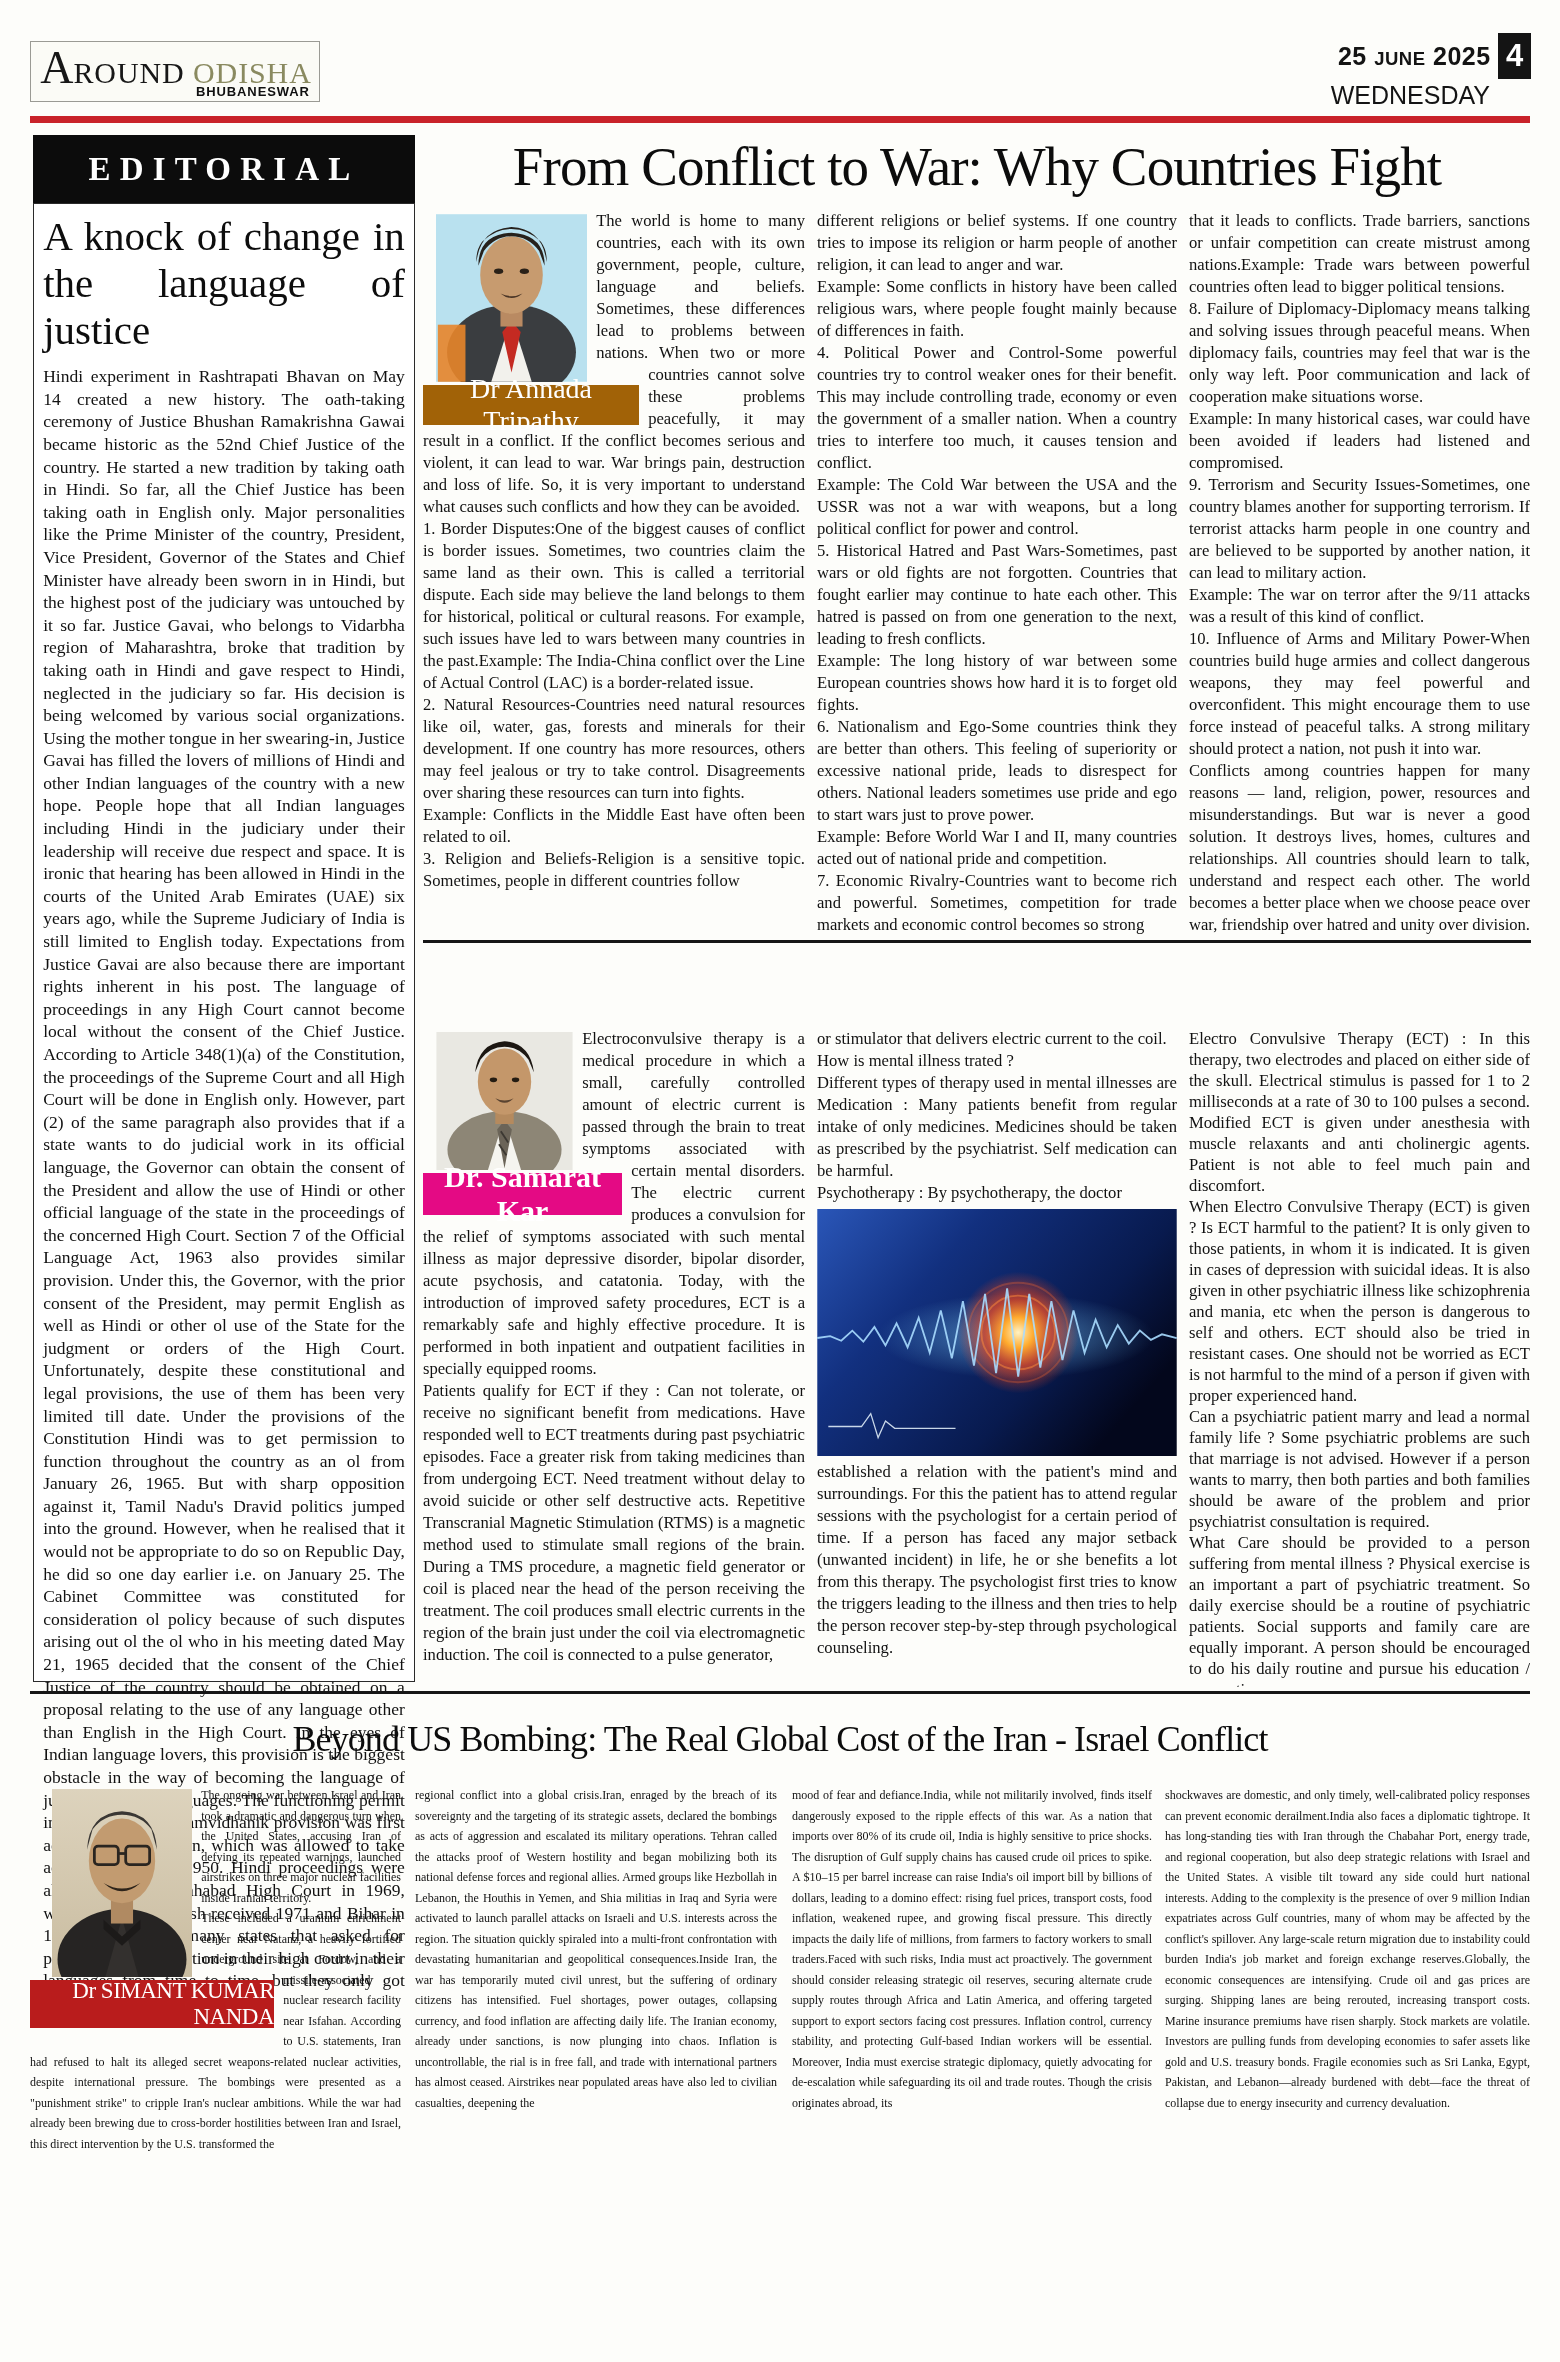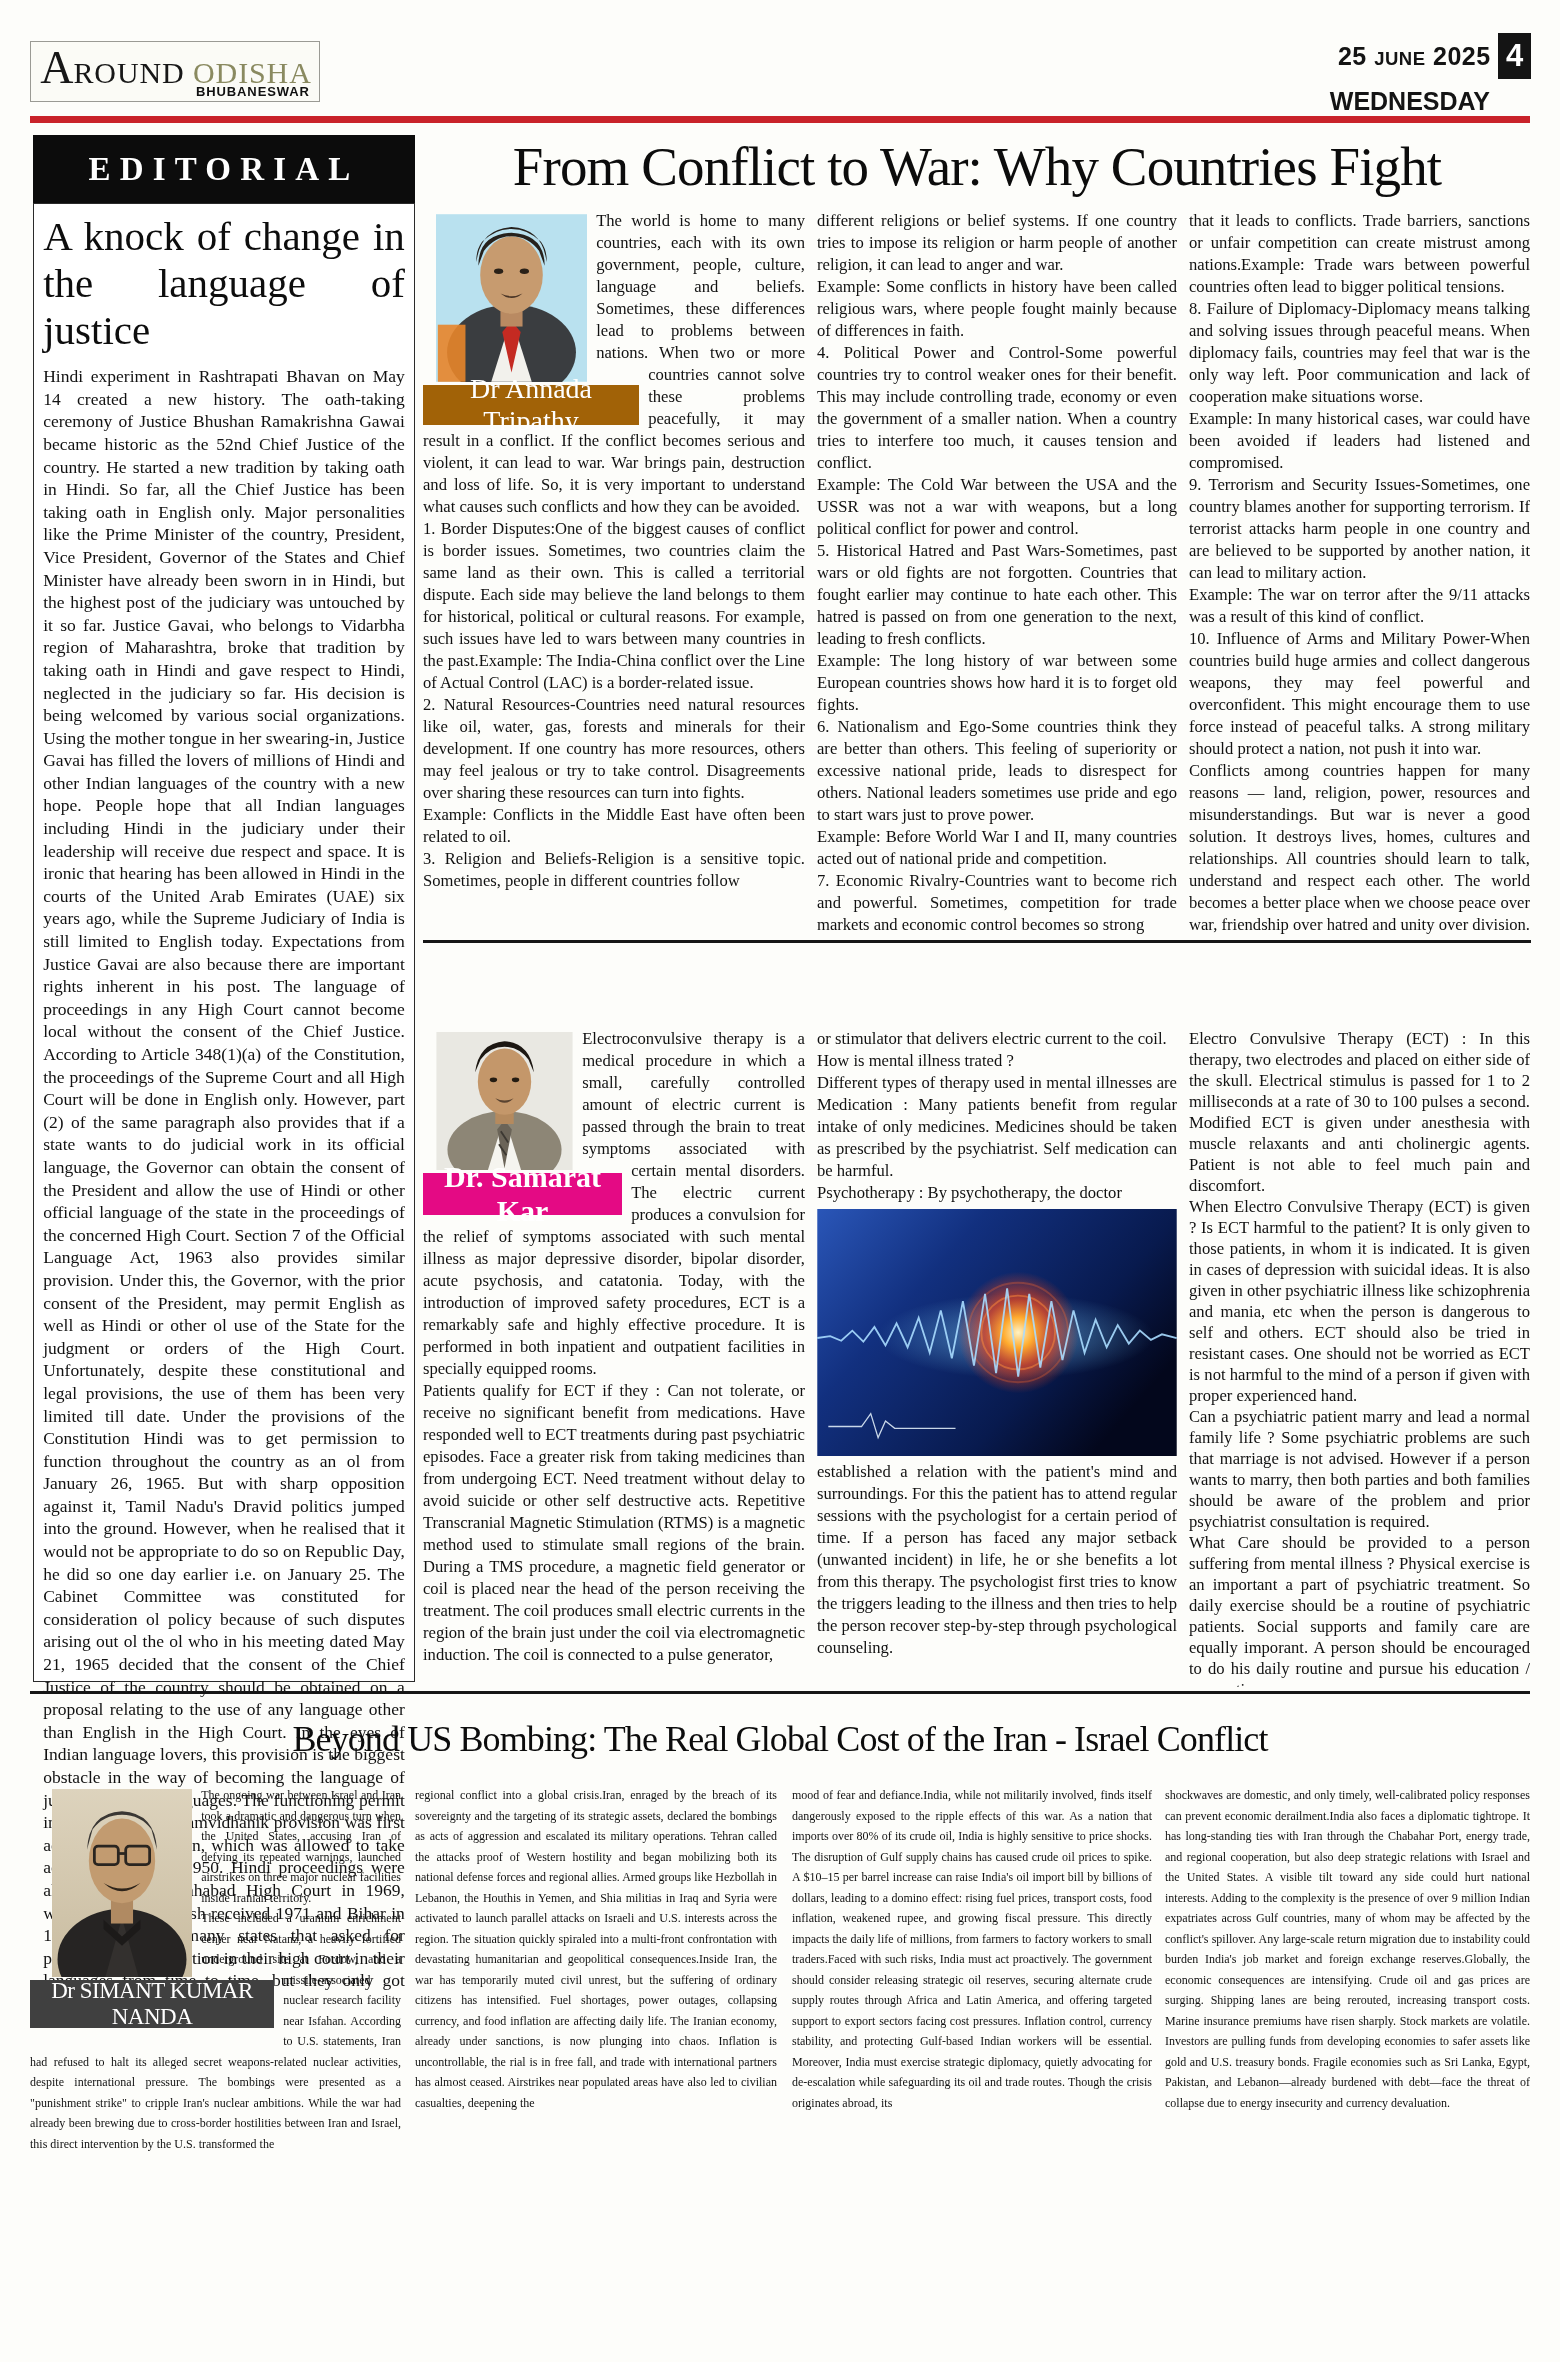--- a/index.html
+++ b/index.html
@@ -13,21 +13,21 @@
   .logo-round{font-size:30px;letter-spacing:0.9px;color:#171717;}
   .logo-odisha{font-size:30px;letter-spacing:0.9px;color:#8a8a60;}
   .logo-sub{position:absolute;right:9.2px;bottom:1.8px;font-family:"Liberation Sans",sans-serif;
             font-weight:bold;font-size:13px;letter-spacing:0.9px;color:#101010;}
   .date-block{right:30px;top:33px;text-align:right;font-family:"Liberation Sans",sans-serif;}
   .date-row{display:flex;align-items:center;justify-content:flex-end;gap:7.4px;}
   .date-text{font-weight:bold;font-size:25px;color:#141414;letter-spacing:0.5px;}
   .date-month{font-size:18.5px;}
   .page-box{background:#141414;color:#fff;width:33px;height:46px;display:flex;align-items:center;
             justify-content:center;font-size:31px;font-weight:bold;}
-  .weekday{font-weight:bold;font-size:25px;color:#141414;margin-top:8px;margin-right:41px;}
+  .weekday{font-weight:normal;font-size:25px;color:#141414;margin-top:2px;margin-right:41px;}
   .red-rule{left:30px;top:116px;width:1500px;height:6.5px;background:#c9232a;}
   
   .ed-banner{left:33px;top:135px;width:382px;height:68px;background:#0c0c0c;color:#fff;
              font-weight:bold;font-size:33px;line-height:68px;text-align:center;letter-spacing:9.2px;}
   .ed-box{left:33px;top:203px;width:382px;height:1479px;border:1.8px solid #2a2a2a;background:#fff;
           box-sizing:border-box;padding:9.2px 9.2px;}
   .ed-headline{font-size:41px;line-height:47px;text-align:justify;color:#0d0d0d;}
   .ed-body{margin-top:11px;font-size:17.5px;line-height:22.6px;}
   .jtext{text-align:justify;white-space:pre-line;}
   
@@ -41,21 +41,21 @@
   .a1-col{top:210px;height:727px;}
   .a2-col{top:1028px;height:659px;}
   .a3-col{top:1785px;height:570px;}
   .rule{background:#161616;}
   
   .float-photo{float:left;margin:3.7px 9.2px 1.8px 13px;display:block;}
   .float-plate{float:left;clear:left;margin:1.8px 9.2px 3.7px 0;color:#fff;text-align:center;
                display:flex;align-items:center;justify-content:center;}
   .plate-annada{width:216px;height:40px;background:#a16207;font-size:28px;}
   .plate-samarat{width:199px;height:42px;background:#e40a84;font-size:30px;font-weight:bold;}
-  .plate-simant{width:244px;height:48px;background:#404040;font-size:23px;letter-spacing:-0.5px;}
+  .plate-simant{width:244px;height:48px;background:#b91c1c;font-size:23px;letter-spacing:-0.5px;text-align:right;}
   .ect-image{width:360px;height:247px;display:block;margin:4.6px 0 5.5px 0;}
 </style>
 </head>
 <body>
 
 <div id="page">
 
   <div class="abs logo-box">
     <div class="logo-text"><span class="logo-a">A</span><span class="logo-round">ROUND</span><span class="logo-odisha">&nbsp;<span>ODISHA</span></span></div>
     <div class="logo-sub">BHUBANESWAR</div>

